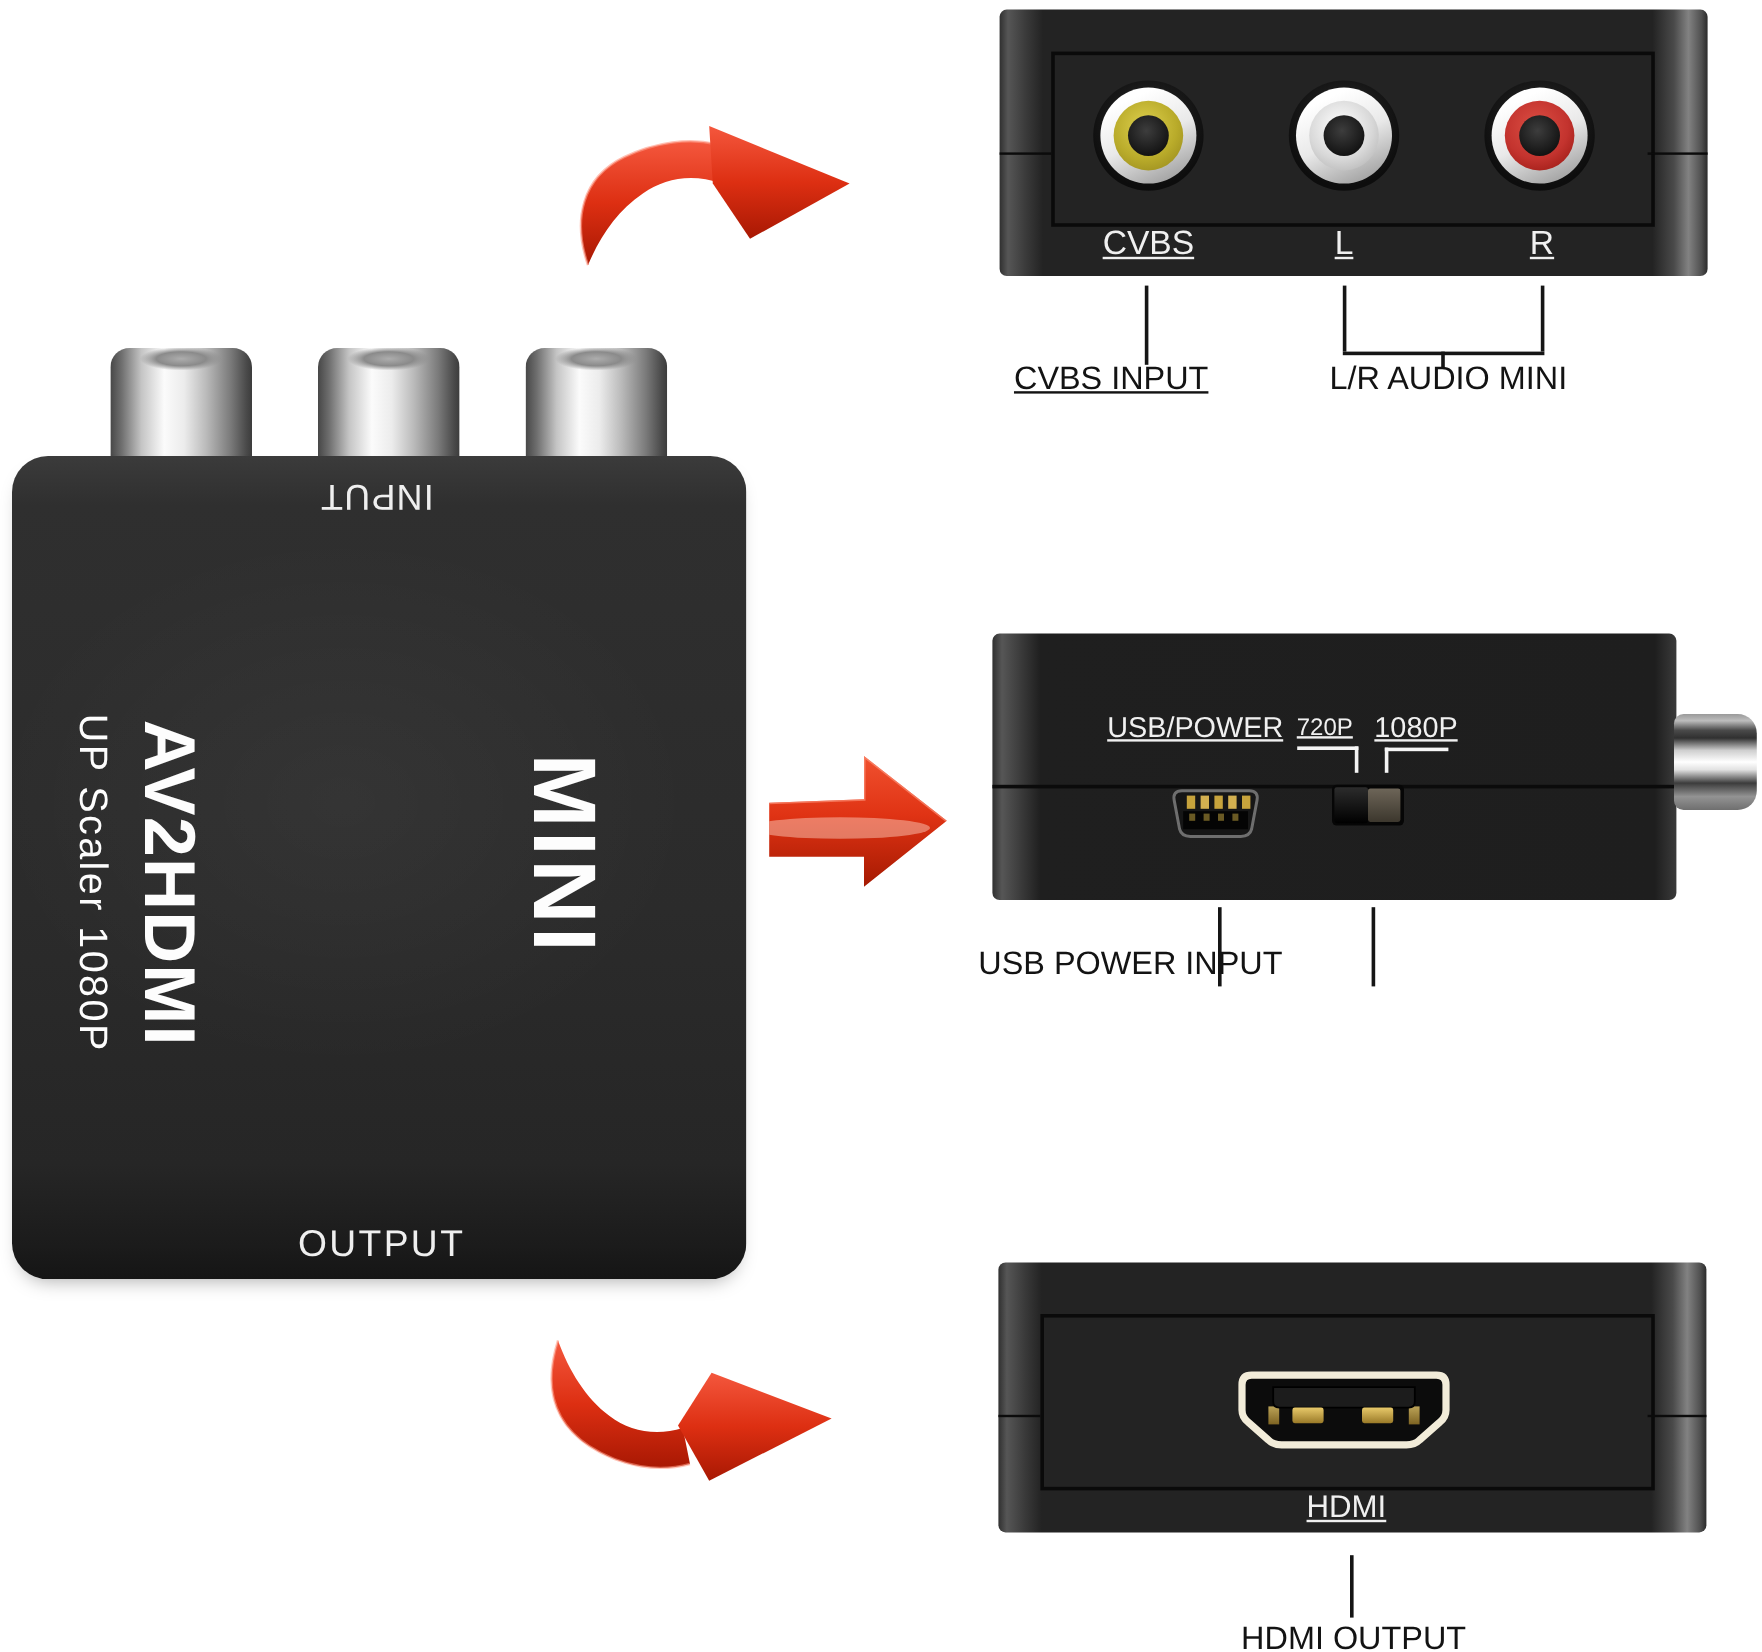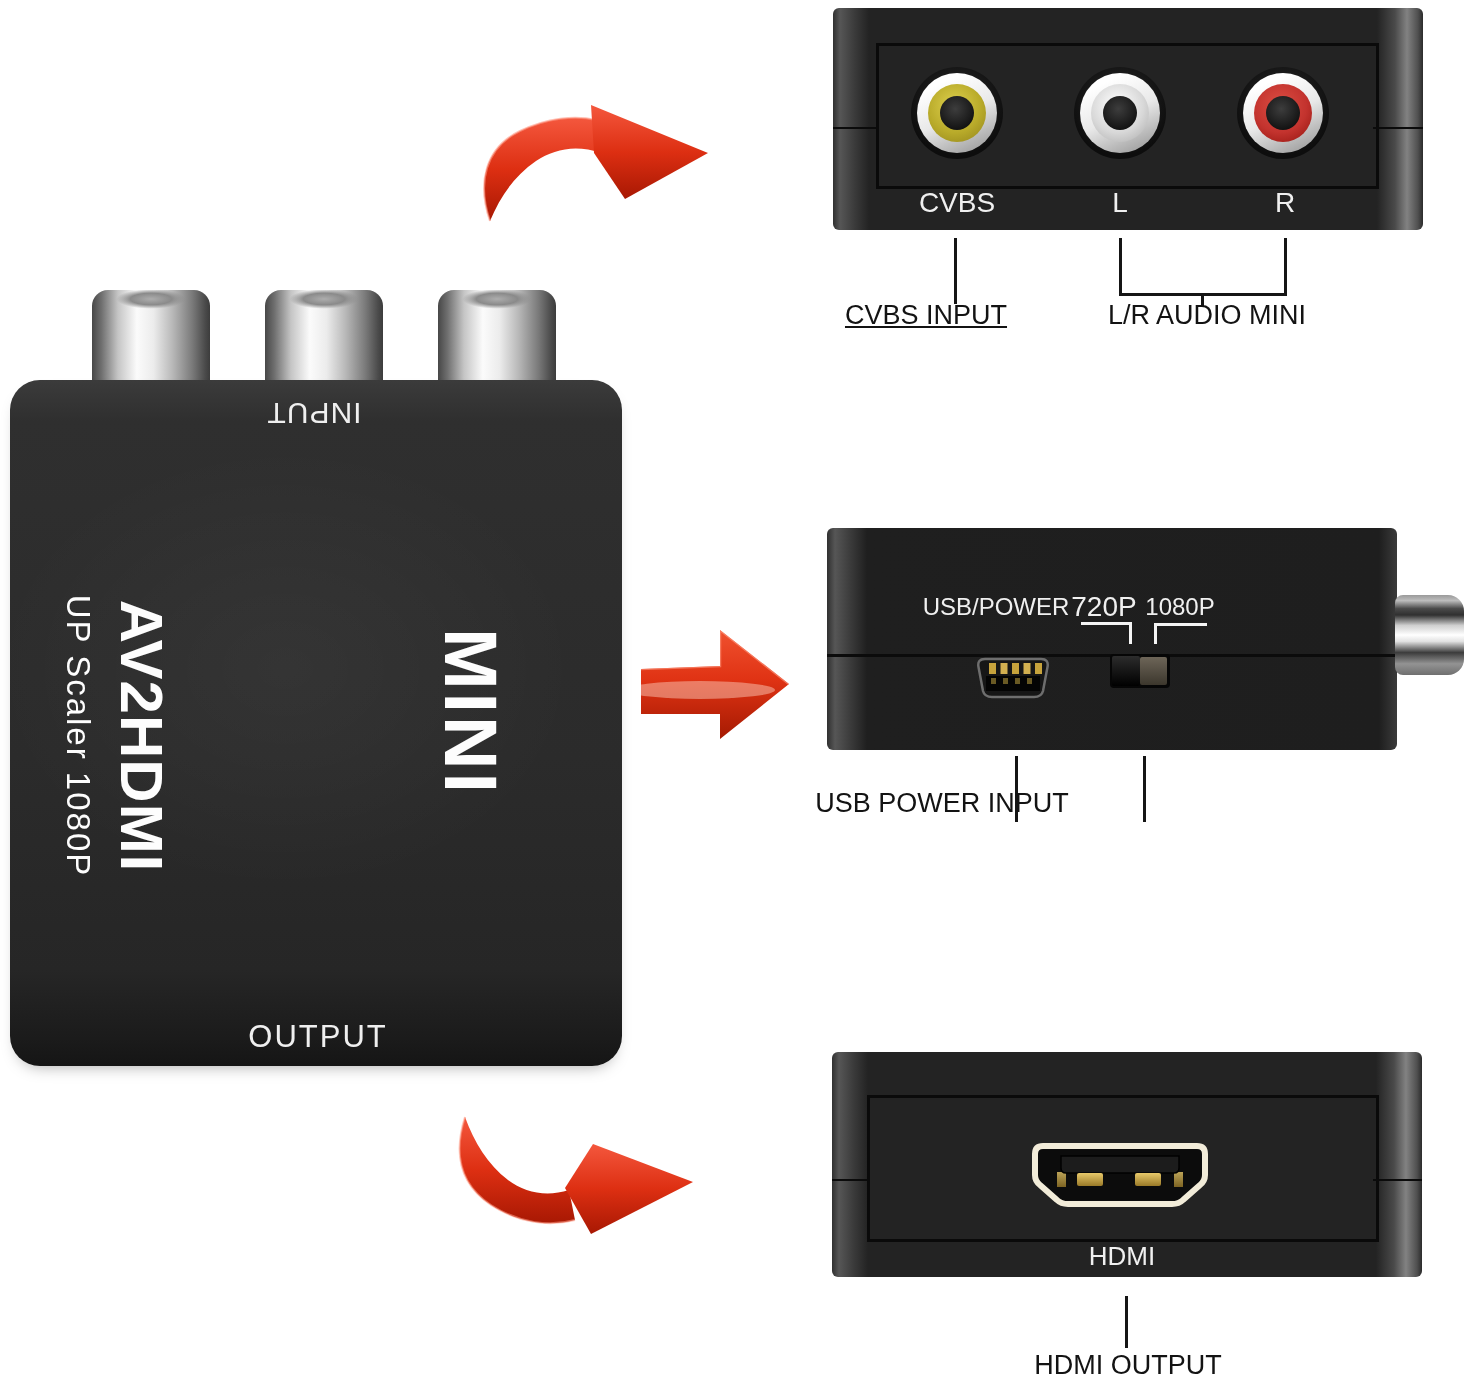--- a/index.html
+++ b/index.html
@@ -36,21 +36,21 @@
         #232323 calc(100% - 46px),#4a4a4a calc(100% - 28px),#828282 calc(100% - 16px),
         #4f4f4f calc(100% - 5px),#2b2b2b 100%);}
   .panel-edge-left{background:
       linear-gradient(90deg,#303030 0px,#565656 8px,#3a3a3a 24px,#1f1f1f 40px,
         #1e1e1e calc(100% - 18px),#333333 calc(100% - 5px),#3a3a3a 100%);}
   .inner-rect{border:3px solid #0a0a0a;background:transparent;}
   .vline{width:3px;background:#151515;}
   .hline{height:3px;background:#151515;}
   .seam{height:2px;background:#0b0b0b;}
   .wline{position:absolute;background:#f5f5f5;}
-  .plabel{position:absolute;transform:translate(-50%,-50%);color:#f0f0f0;white-space:nowrap;}
+  .plabel{position:absolute;transform:translate(-50%,-50%);color:#f0f0f0;white-space:nowrap;text-decoration:underline;}
   .callout{position:absolute;transform:translateX(-50%);font-size:27px;color:#131313;white-space:nowrap;}
 
   
   .jack{width:92px;height:92px;}
   .jack-outer{position:absolute;inset:0;border-radius:50%;
     background:radial-gradient(circle at 50% 40%, #2e2e2e 0%, #0d0d0d 72%);}
   .jack-silver{position:absolute;inset:6px;border-radius:50%;
     background:linear-gradient(155deg,#ffffff 18%,#e9e9e9 52%,#8f8f8f 100%);}
   .jack-color{position:absolute;inset:17px;border-radius:50%;}
   .jack-cvbs-ring{background:radial-gradient(circle at 45% 38%, #d8ca48 10%, #b9ab2a 55%, #8f811a 100%);}
@@ -167,21 +167,21 @@
   <div class="abs vline" style="left:1284px;top:238px;height:55px;"></div>
   <div class="abs hline" style="left:1119px;top:293px;width:168px;"></div>
   <div class="abs vline" style="left:1201px;top:293px;height:13px;"></div>
 
   <div class="callout" style="left:926px;top:300px;text-decoration:underline;">CVBS INPUT</div>
   <div class="callout" style="left:1207px;top:300px;">L/R AUDIO MINI</div>
 
   <div class="abs panel panel-edge-left" style="left:827px;top:528px;width:570px;height:222px;"></div>
 
   <div class="plabel" style="left:996px;top:607px;font-size:24px;">USB/POWER</div>
-  <div class="plabel" style="left:1104px;top:607px;font-size:28px;">720P</div>
+  <div class="plabel" style="left:1104px;top:607px;font-size:20px;">720P</div>
   <div class="plabel" style="left:1180px;top:607px;font-size:24px;">1080P</div>
 
   <div class="wline" style="left:1081px;top:622px;width:51px;height:3px;"></div>
   <div class="wline" style="left:1129px;top:622px;width:3px;height:22px;"></div>
   <div class="wline" style="left:1154px;top:623px;width:53px;height:3px;"></div>
   <div class="wline" style="left:1154px;top:623px;width:3px;height:21px;"></div>
 
   <div class="abs" style="left:827px;top:654px;width:570px;height:3px;background:#0b0b0b;"></div>
 
   <svg class="abs" style="left:973px;top:656px;" width="80" height="44" viewBox="0 0 80 44">

